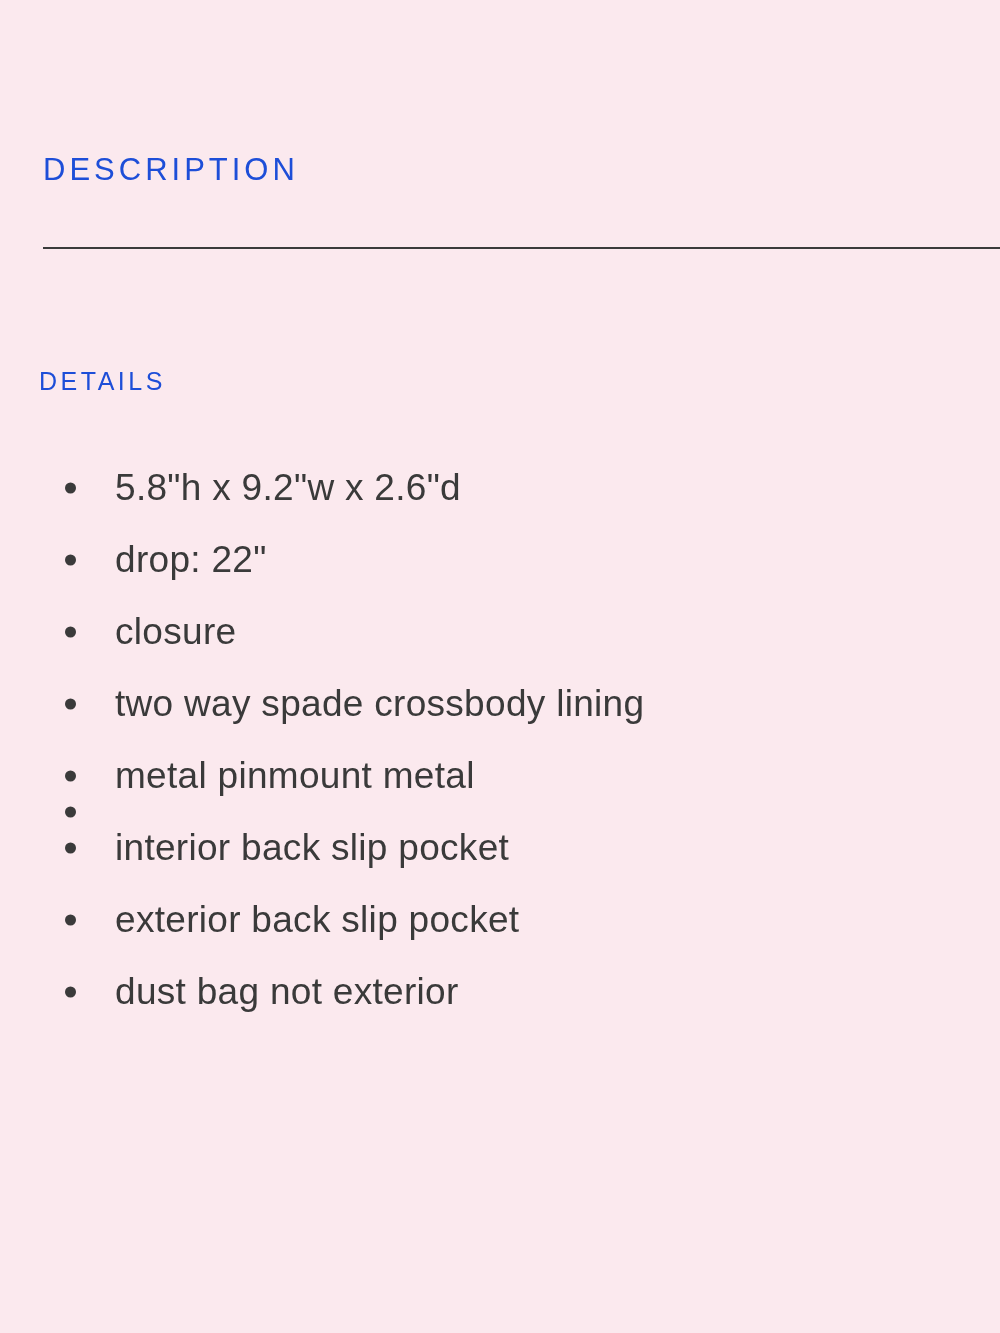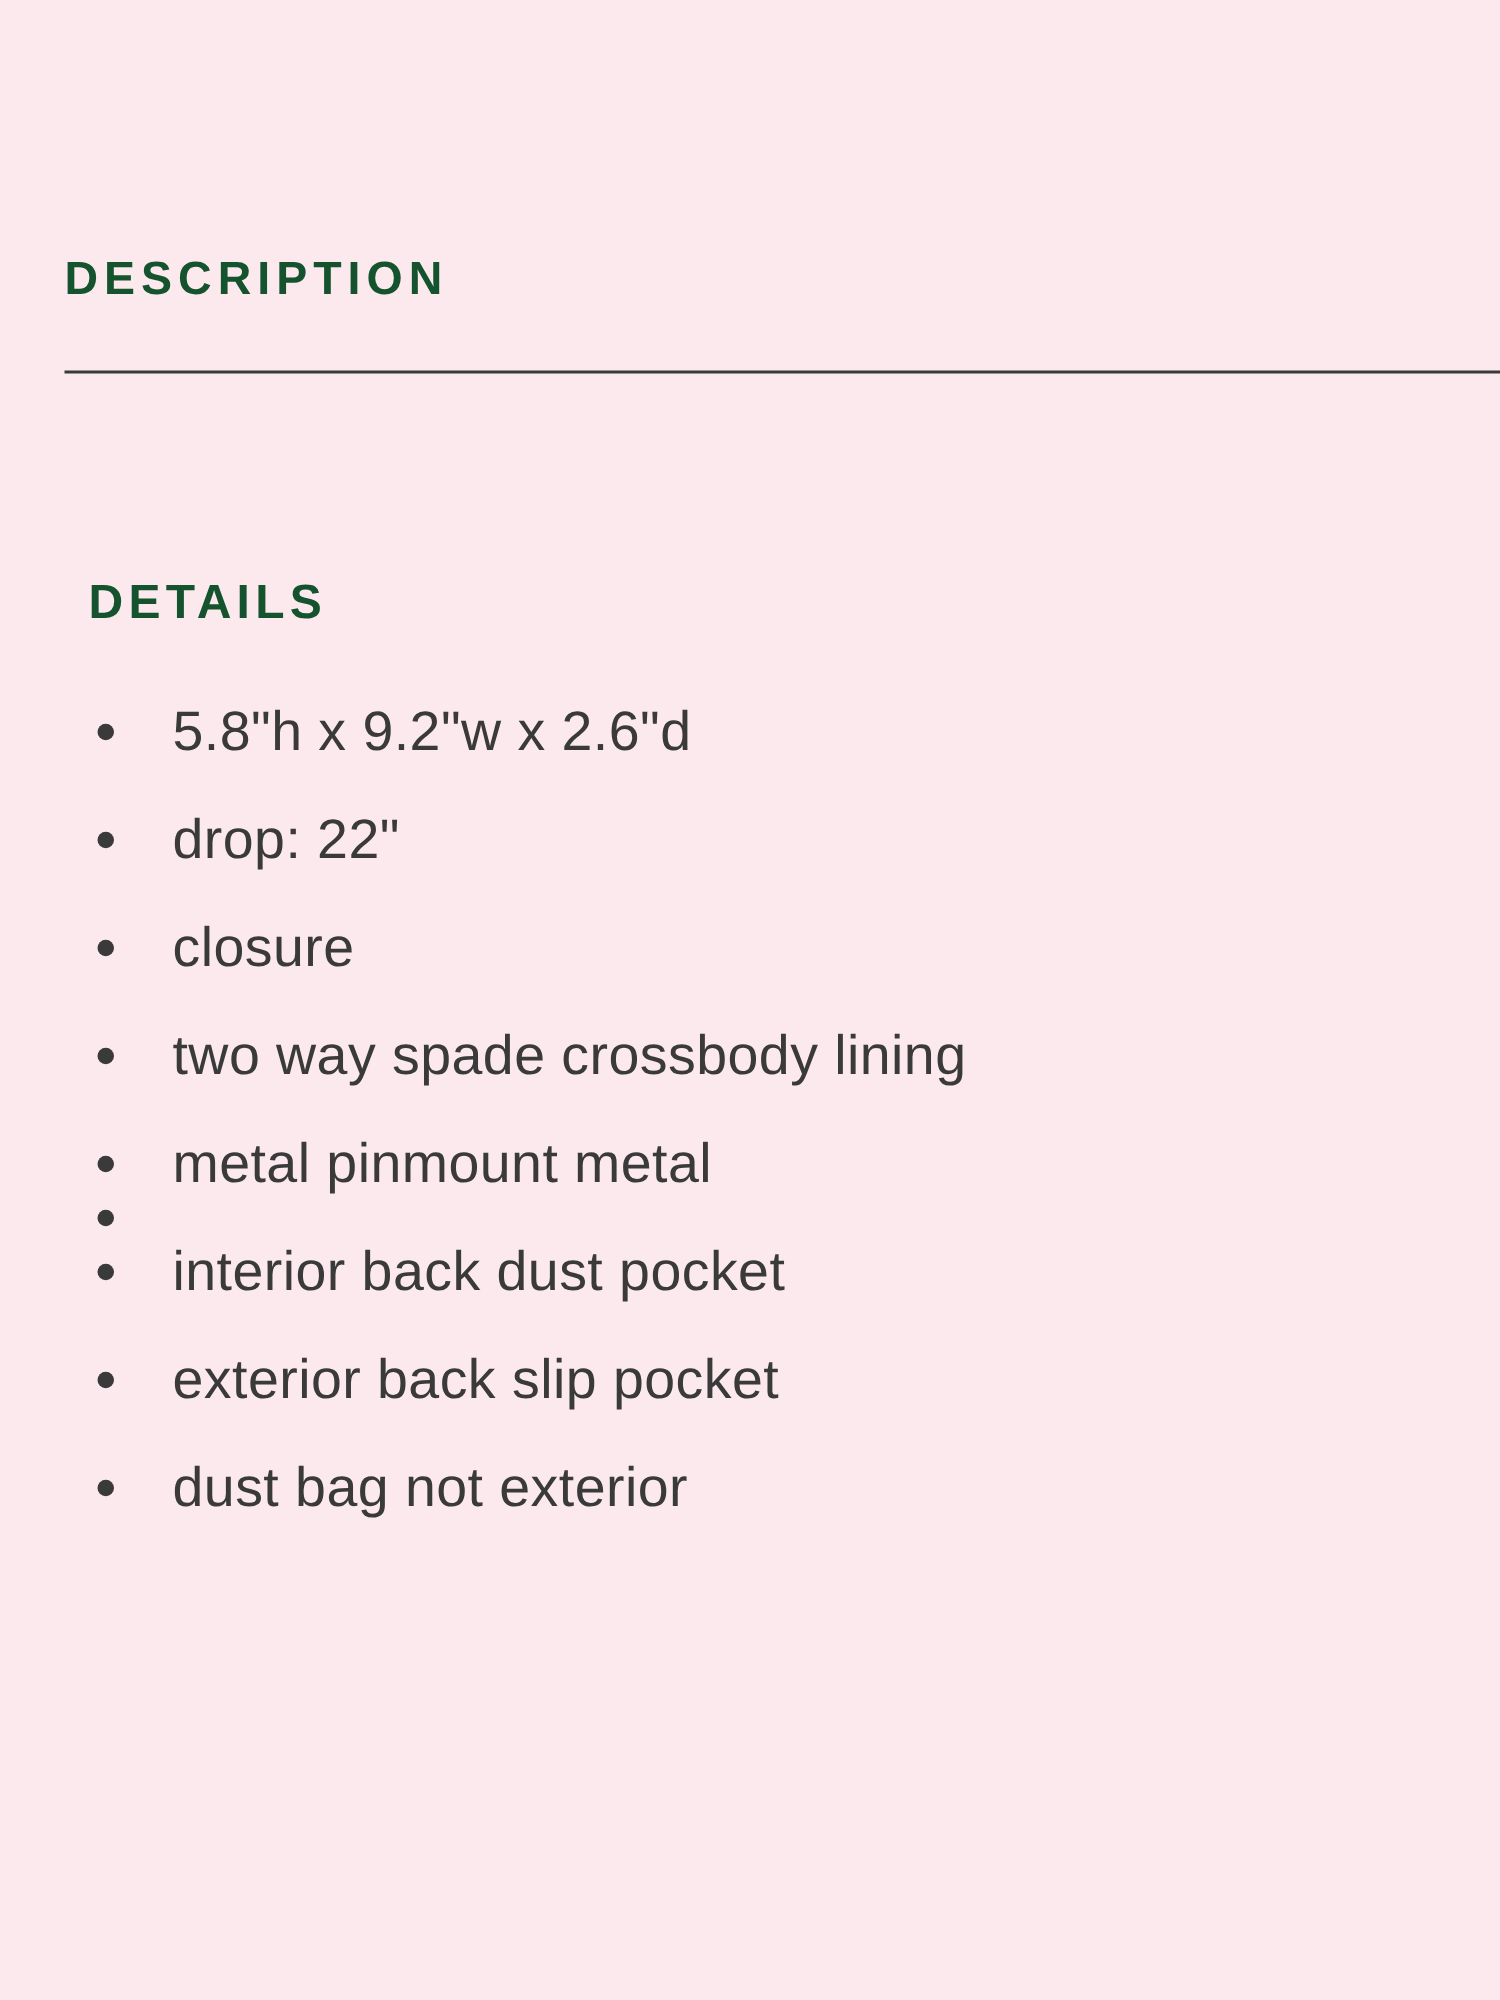--- a/index.html
+++ b/index.html
@@ -18,41 +18,40 @@
     position: relative;
     width: 1000px;
     height: 1333px;
     background: #fbe9ee;
     box-sizing: border-box;
   }
   .section-heading {
     position: absolute;
     font-size: 31px;
     letter-spacing: 4px;
-    font-weight: 700;
-    color: #14532d;
+    font-weight: 400;
+    color: #1d4ed8;
     white-space: nowrap;
-    margin-top: 16px;
   }
   #description-heading {
     left: 43px;
     top: 152px;
   }
   .divider {
     position: absolute;
     left: 43px;
     top: 247px;
     width: 960px;
     height: 2px;
     background: #3a3a3a;
   }
   #details-heading {
-    left: 59px;
+    left: 39px;
     top: 367px;
-    font-size: 32px;
+    font-size: 25px;
     letter-spacing: 3.5px;
   }
   .details-list {
     position: absolute;
     left: 43px;
     top: 452px;
     width: 980px;
     margin: 0;
     padding: 0;
     list-style: none;
@@ -112,21 +111,21 @@
     </li>
     <li>
       <span class="bullet"></span>
       <span>metal pinmount metal</span>
     </li>
     <li class="wrap">
       <span class="bullet"></span>
     </li>
     <li>
       <span class="bullet"></span>
-      <span>interior back dust pocket</span>
+      <span>interior back slip pocket</span>
     </li>
     <li>
       <span class="bullet"></span>
       <span>exterior back slip pocket</span>
     </li>
     <li>
       <span class="bullet"></span>
       <span>dust bag not exterior</span>
     </li>
   </ul>

